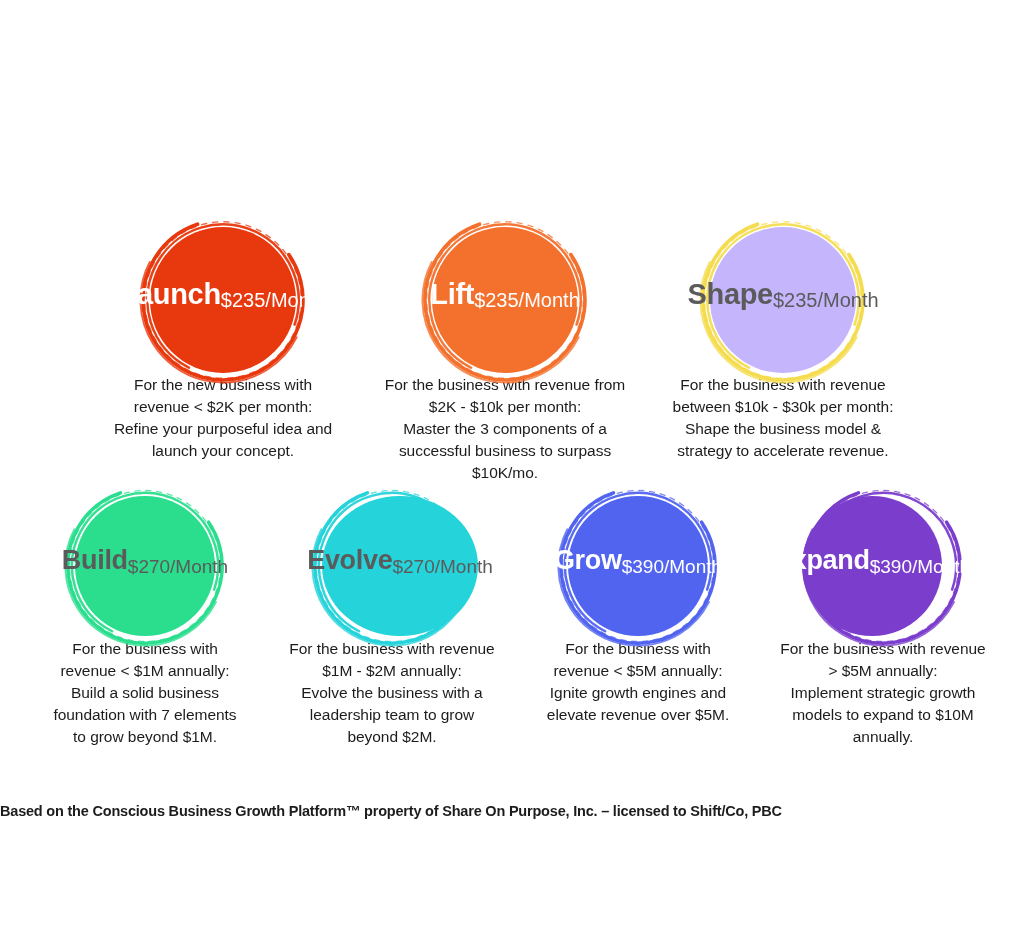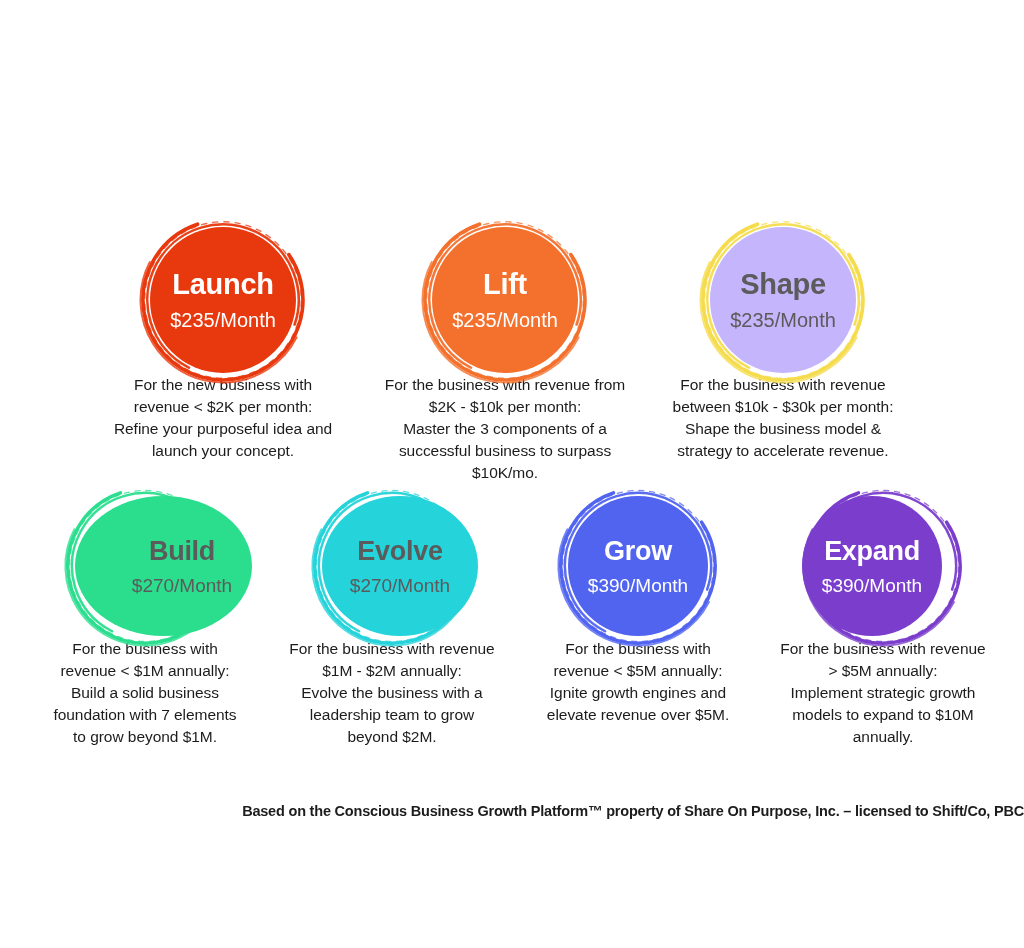--- a/index.html
+++ b/index.html
@@ -42,21 +42,21 @@
     width: 100%;
     height: 100%;
     overflow: visible;
     pointer-events: none;
   }
 
   .disc {
     position: absolute;
     border-radius: 50%;
     display: flex;
-    flex-direction: column;
+    flex-direction: row;
     align-items: center;
     justify-content: center;
   }
 
   .tier-title {
     font-weight: bold;
     letter-spacing: -0.3px;
     line-height: 1;
     margin: 0;
     white-space: nowrap;
@@ -79,21 +79,21 @@
   .tier-desc .ln {
     display: block;
   }
 
   
   #footer {
     position: absolute;
     left: 0;
     top: 803px;
     width: 1024px;
-    text-align: right;
+    text-align: left;
     font-size: 14.5px;
     font-weight: bold;
     color: #1c1c1c;
     letter-spacing: -0.2px;
   }
 </style>
 </head>
 <body>
 
 <div id="board">
@@ -160,21 +160,21 @@
       </p>
     </div>
     <div class="tier" style="left: 20px; top: 483px; width: 250px;">
       <div class="circle-wrap" style="width: 166px; height: 166px;">
         <svg class="ring" viewBox="0 0 200 200">
           <circle cx="100" cy="100" r="93" fill="none" stroke="#2ADE8E" stroke-width="4.2" stroke-linecap="round" stroke-dasharray="430 120" opacity="1" transform="rotate(-14 100 100)"></circle>
           <circle cx="100" cy="100" r="88" fill="none" stroke="#2ADE8E" stroke-width="3" stroke-linecap="round" stroke-dasharray="400 150" opacity="0.95" transform="rotate(118 100 100)"></circle>
           <circle cx="100" cy="100" r="96" fill="none" stroke="#2ADE8E" stroke-width="2.2" stroke-linecap="round" stroke-dasharray="250 300" opacity="0.8" transform="rotate(58 100 100)"></circle>
           <circle cx="100" cy="100" r="91" fill="none" stroke="#2ADE8E" stroke-width="1.6" stroke-linecap="round" stroke-dasharray="6 7" opacity="0.75" transform="rotate(205 100 100)"></circle>
         </svg>
-        <div class="disc" style="background: rgb(42, 222, 142); width: 140px; height: 140px; left: 13px; top: 13px; padding-left: 37px;">
+        <div class="disc" style="background: rgb(42, 222, 142); width: 140px; height: 140px; left: 13px; top: 13px;">
           <div class="tier-title" style="color: rgb(91, 91, 91); font-size: 27px; margin-bottom: 11px;">Build</div>
           <div class="tier-price" style="color: rgb(91, 91, 91); font-size: 19px;">$270/Month</div>
         </div>
       </div>
       <p class="tier-desc" style="margin-top: -11px;">
         <span class="ln">For the business with</span>
         <span class="ln">revenue &lt; $1M annually:</span>
         <span class="ln">Build a solid business</span>
         <span class="ln">foundation with 7 elements</span>
         <span class="ln">to grow beyond $1M.</span>

